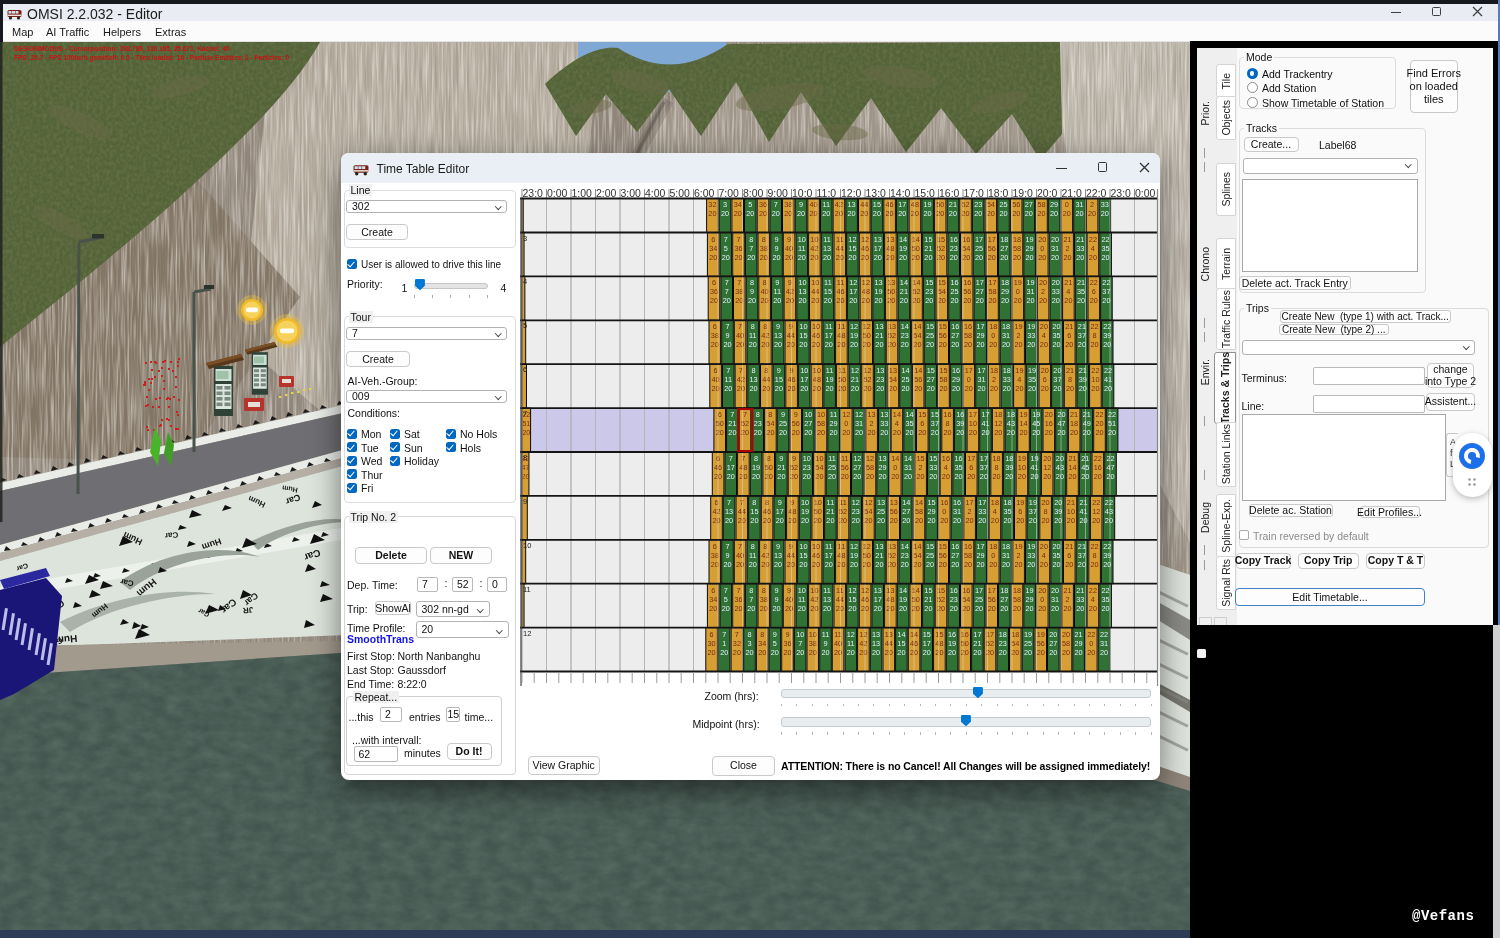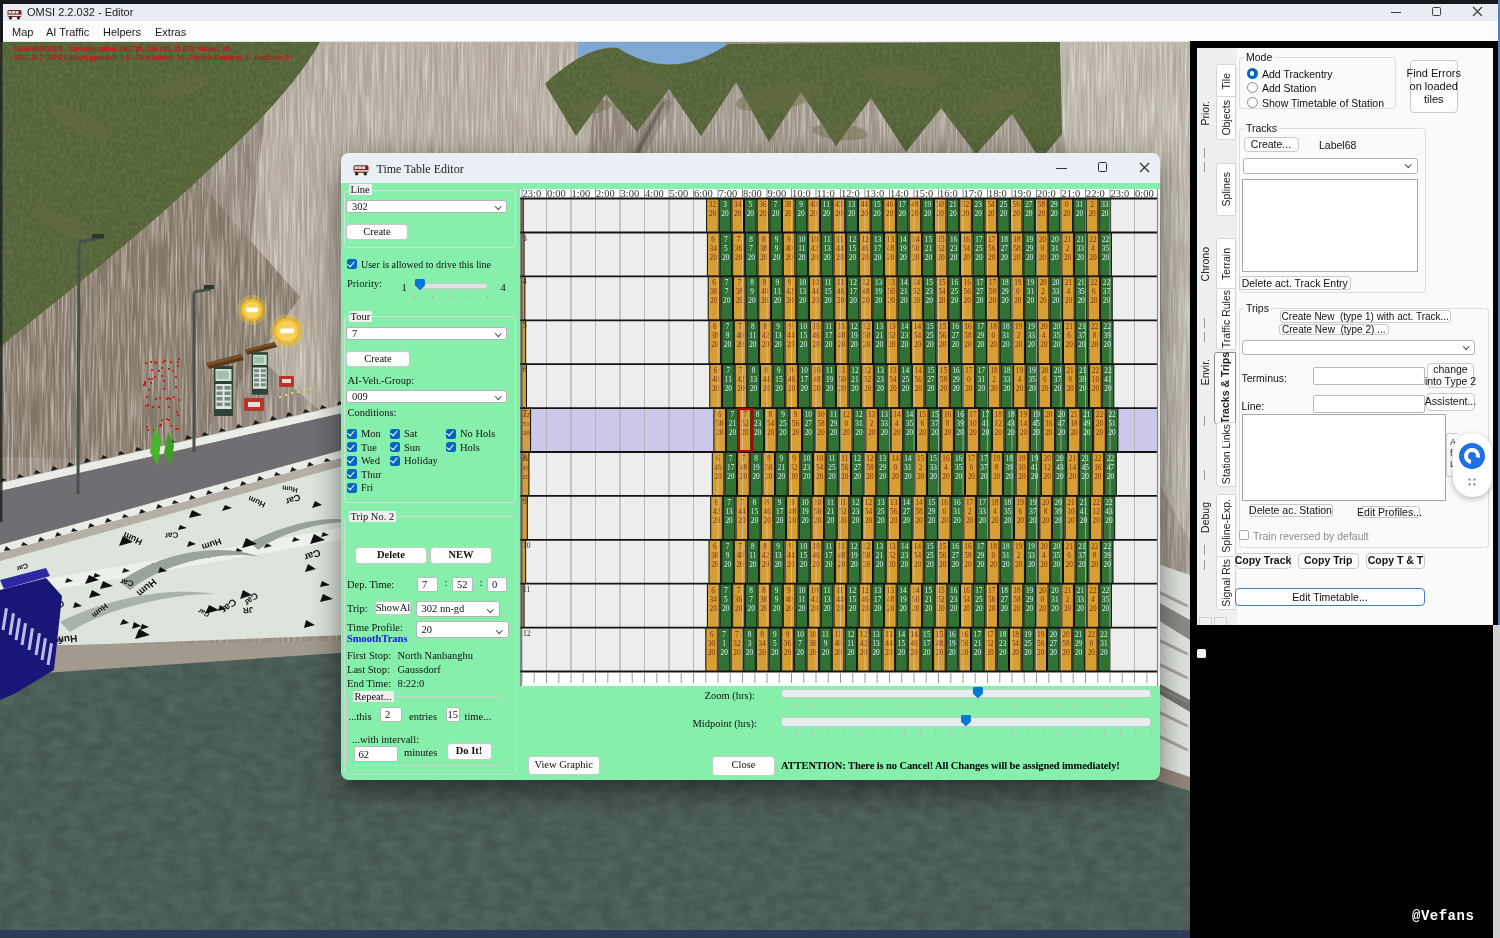--- a/index.html
+++ b/index.html
@@ -26,21 +26,21 @@
 <div class="abs" style="left:0;top:0;width:3px;height:42px;background:#15181d;"></div>
 <div class="abs" style="left:7px;top:6px;"><svg width="15" height="11" viewBox="0 0 15 11">
       <rect x="0.5" y="1" width="14" height="7" rx="1.5" fill="#7a1f14"></rect>
       <rect x="1.5" y="2" width="3" height="2.6" fill="#cfe2ee"></rect>
       <rect x="5" y="2" width="3" height="2.6" fill="#cfe2ee"></rect>
       <rect x="8.5" y="2" width="3" height="2.6" fill="#cfe2ee"></rect>
       <rect x="0.5" y="5.6" width="14" height="1.4" fill="#e8e4da"></rect>
       <circle cx="3.5" cy="9" r="1.6" fill="#222"></circle>
       <circle cx="11.5" cy="9" r="1.6" fill="#222"></circle>
     </svg></div>
-<div class="abs" style="left:27px;top:6px;font-size:11px;color:#1b1b1b;">OMSI 2.2.032 - Editor</div>
+<div class="abs" style="left:27px;top:6px;font-size:14px;color:#1b1b1b;">OMSI 2.2.032 - Editor</div>
 <div class="abs" style="left:12px;top:25.5px;font-size:11px;color:#1a1a1a;">Map</div>
 <div class="abs" style="left:46px;top:25.5px;font-size:11px;color:#1a1a1a;">AI Traffic</div>
 <div class="abs" style="left:103px;top:25.5px;font-size:11px;color:#1a1a1a;">Helpers</div>
 <div class="abs" style="left:155px;top:25.5px;font-size:11px;color:#1a1a1a;">Extras</div>
 <div class="abs" style="left:1391px;top:11.5px;width:10px;height:1.4px;background:#404040;"></div>
 <div class="abs" style="left:1432px;top:7px;width:9px;height:9px;border:1.3px solid #404040;border-radius:1.5px;"></div>
 <svg class="abs" style="left:1472px;top:6px;" width="11" height="11">
     <path d="M1,1 L10,10 M10,1 L1,10" stroke="#404040" stroke-width="1.3"></path>
   </svg>
 <svg class="abs" style="left:0;top:42px;" width="1190" height="896" viewBox="0 0 1190 896">
@@ -374,21 +374,21 @@
     <rect x="172" y="328" width="2" height="2" fill="#cc1f1f"></rect>
     <rect x="158" y="328" width="2" height="2" fill="#cc1f1f"></rect>
     <rect x="177" y="372" width="2" height="2" fill="#cc1f1f"></rect>
     <rect x="158" y="364" width="2" height="2" fill="#cc1f1f"></rect>
     <polygon points="155,385 161,399 158,424 150,410" fill="#49b32a"></polygon>
     <polygon points="168,390 174,403 171,424 164,411" fill="#3f9e24"></polygon>
     <rect x="0" y="0" width="2.5" height="480" fill="#20231f" opacity="0.85"></rect>
   </svg>
 <div class="abs" style="left:14px;top:45px;font-size:6.5px;font-weight:bold;color:#c11;white-space:nowrap;">DESIGNMODUS - Cursorposition: 198.789, 130.195, 25.671, Kachel: 40</div>
 <div class="abs" style="left:14px;top:54px;font-size:6.5px;font-weight:bold;color:#c11;white-space:nowrap;">FPS: 25.7 - FPS 100fach gemittelt: 0.0 - Tiles loaded: 18 - Particle Emitters: 0 - Particles: 0</div>
-<div class="abs" style="left:340.5px;top:153px;width:819px;height:627px;background:#86efac;border-radius:8px;box-shadow:0 10px 30px rgba(0,0,0,0.5);overflow:hidden;font-family:Liberation Serif, serif;">
+<div class="abs" style="left:340.5px;top:153px;width:819px;height:627px;background:#ffffff;border-radius:8px;box-shadow:0 10px 30px rgba(0,0,0,0.5);overflow:hidden;">
 <div class="abs" style="left:0;top:0;width:819px;height:30px;background:#e9eff5;"></div>
 <div class="abs" style="left:12px;top:9px;"><svg width="16" height="12" viewBox="0 0 15 11">
         <rect x="0.5" y="1" width="14" height="7" rx="1.5" fill="#7a1f14"></rect>
         <rect x="1.5" y="2" width="3" height="2.6" fill="#cfe2ee"></rect>
         <rect x="5" y="2" width="3" height="2.6" fill="#cfe2ee"></rect>
         <rect x="8.5" y="2" width="3" height="2.6" fill="#cfe2ee"></rect>
         <rect x="0.5" y="5.6" width="14" height="1.4" fill="#e8e4da"></rect>
         <circle cx="3.5" cy="9" r="1.6" fill="#222"></circle>
         <circle cx="11.5" cy="9" r="1.6" fill="#222"></circle>
       </svg></div>
@@ -448,21 +448,21 @@
 <div class="btn" style="left:14.5px;top:394px;width:72px;height:16.5px;font-weight:bold;">Delete</div>
 <div class="btn" style="left:89.5px;top:394px;width:62px;height:16.5px;font-weight:bold;">NEW</div>
 <div class="lab" style="left:6.5px;top:425.5px;">Dep. Time:</div>
 <div class="inp" style="left:76.5px;top:423.5px;width:21px;height:15.5px;">7</div>
 <div class="lab" style="left:104px;top:424px;">:</div>
 <div class="inp" style="left:111.5px;top:423.5px;width:21px;height:15.5px;">52</div>
 <div class="lab" style="left:139px;top:424px;">:</div>
 <div class="inp" style="left:146.5px;top:423.5px;width:20px;height:15.5px;">0</div>
 <div class="lab" style="left:6.5px;top:450px;">Trip:</div>
 <div class="btn" style="left:34.5px;top:448px;width:36px;height:14px;font-size:10.5px;border-radius:3px;">ShowAl</div>
-<div class="cmb" style="left:75px;top:447.5px;width:84px;height:16px;">302 nn-gd<i style="top:5px;"></i></div>
+<div class="cmb" style="left:75px;top:447.5px;width:74px;height:16px;">302 nn-gd<i style="top:5px;"></i></div>
 <div class="lab" style="left:6.5px;top:468.5px;">Time Profile:</div>
 <div class="lab" style="left:6.5px;top:479.5px;color:#1414e6;font-weight:bold;">SmoothTrans</div>
 <div class="cmb" style="left:75px;top:467.5px;width:93px;height:17px;">20<i style="top:6px;"></i></div>
 <div class="lab" style="left:6.5px;top:496.5px;">First Stop:</div>
     <div class="lab" style="left:57px;top:496.5px;">North Nanbanghu</div>
 <div class="lab" style="left:6.5px;top:510.5px;">Last Stop:</div>
     <div class="lab" style="left:57px;top:510.5px;">Gaussdorf</div>
 <div class="lab" style="left:6.5px;top:524.5px;">End Time:</div>
     <div class="lab" style="left:57px;top:524.5px;">8:22:0</div>
 <div class="gbx" style="left:5.5px;top:543px;width:155.5px;height:70px;border-color:#cfcfcf;"></div>

